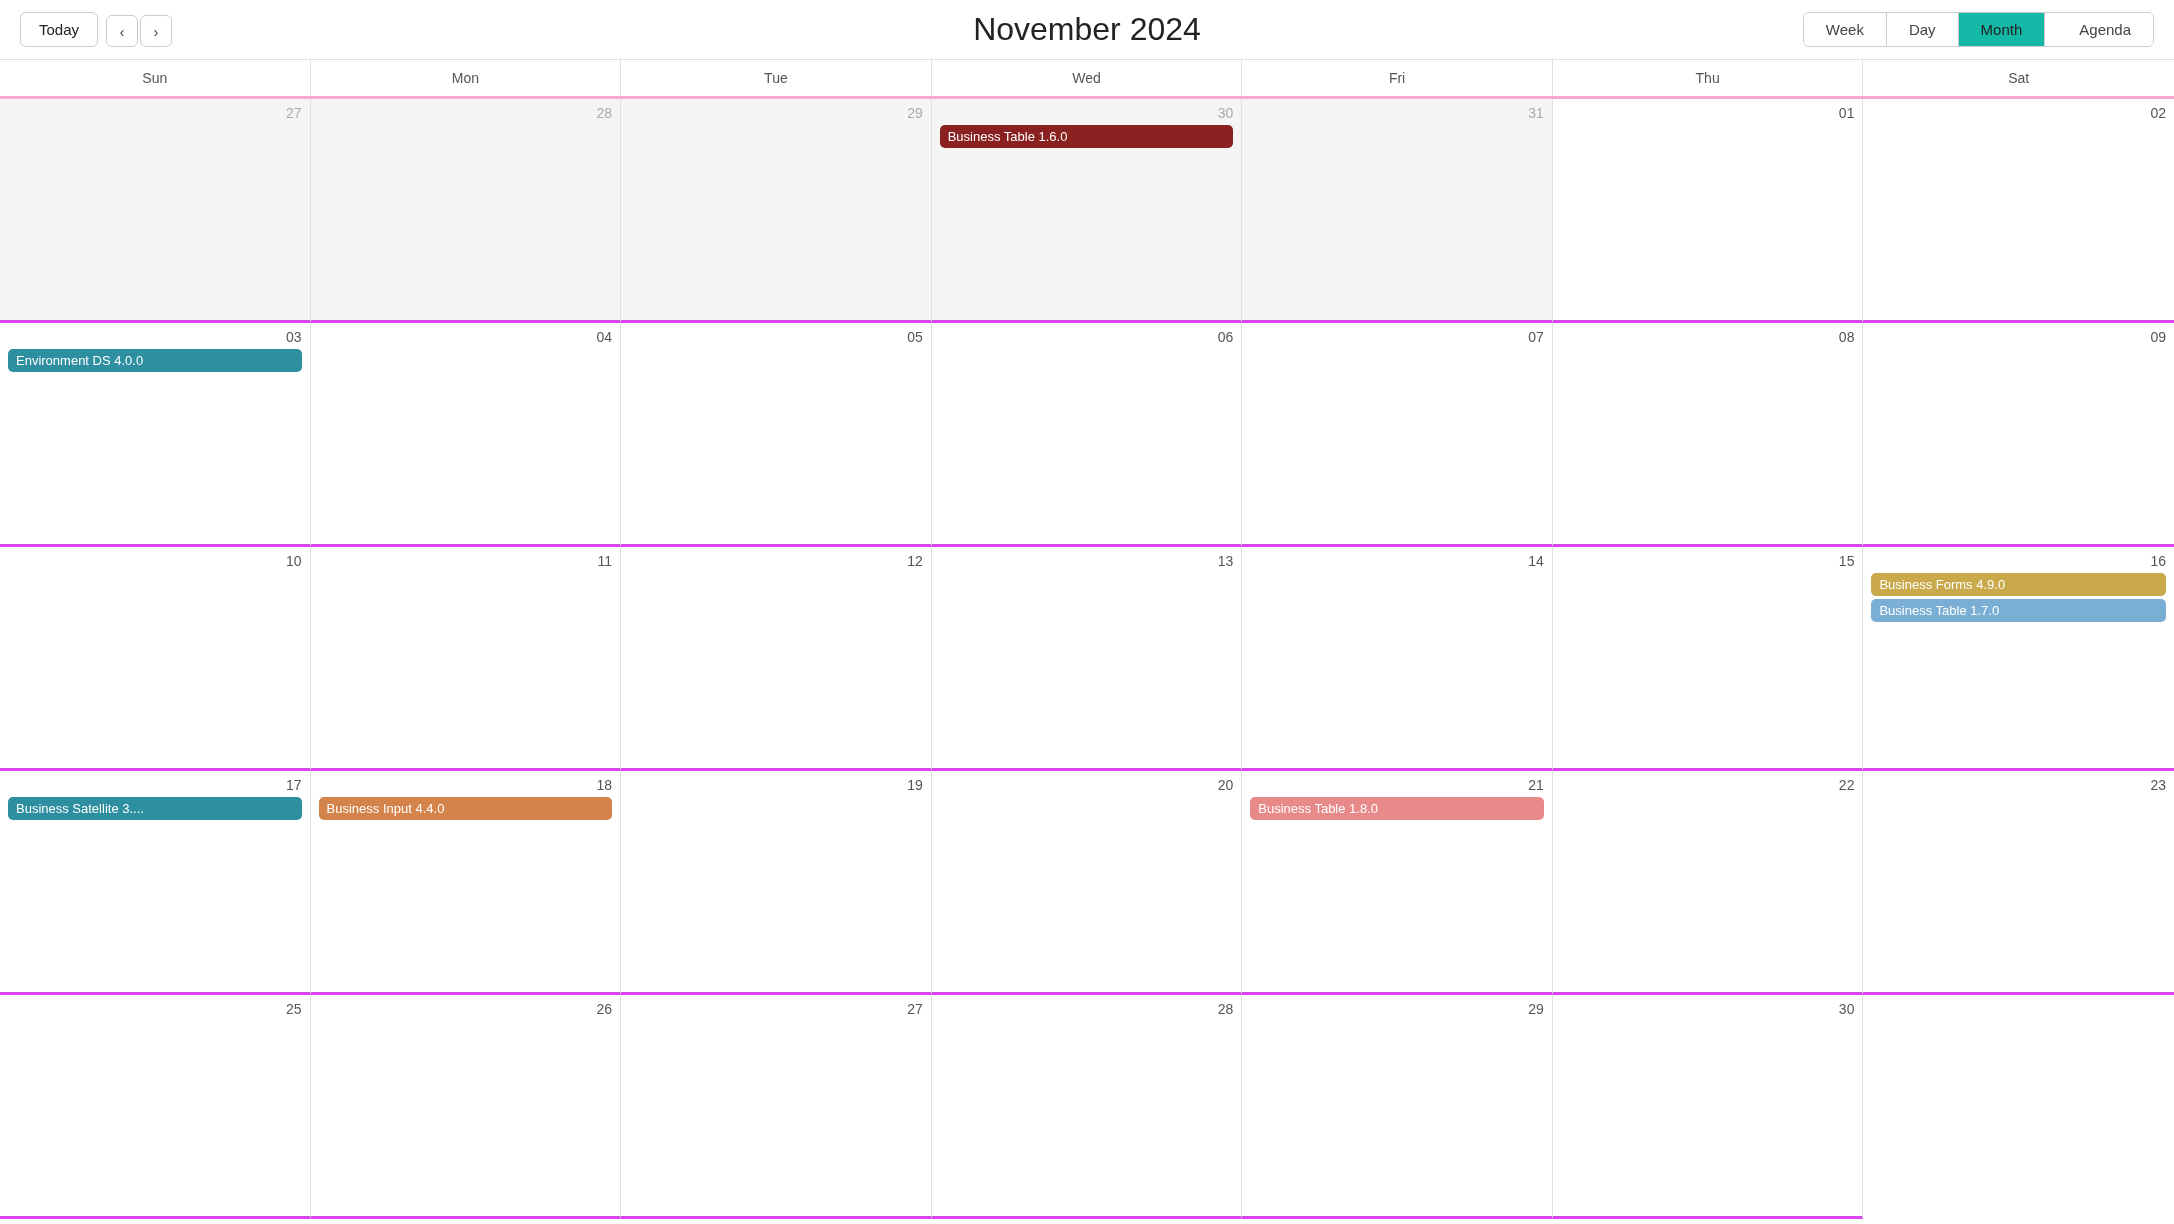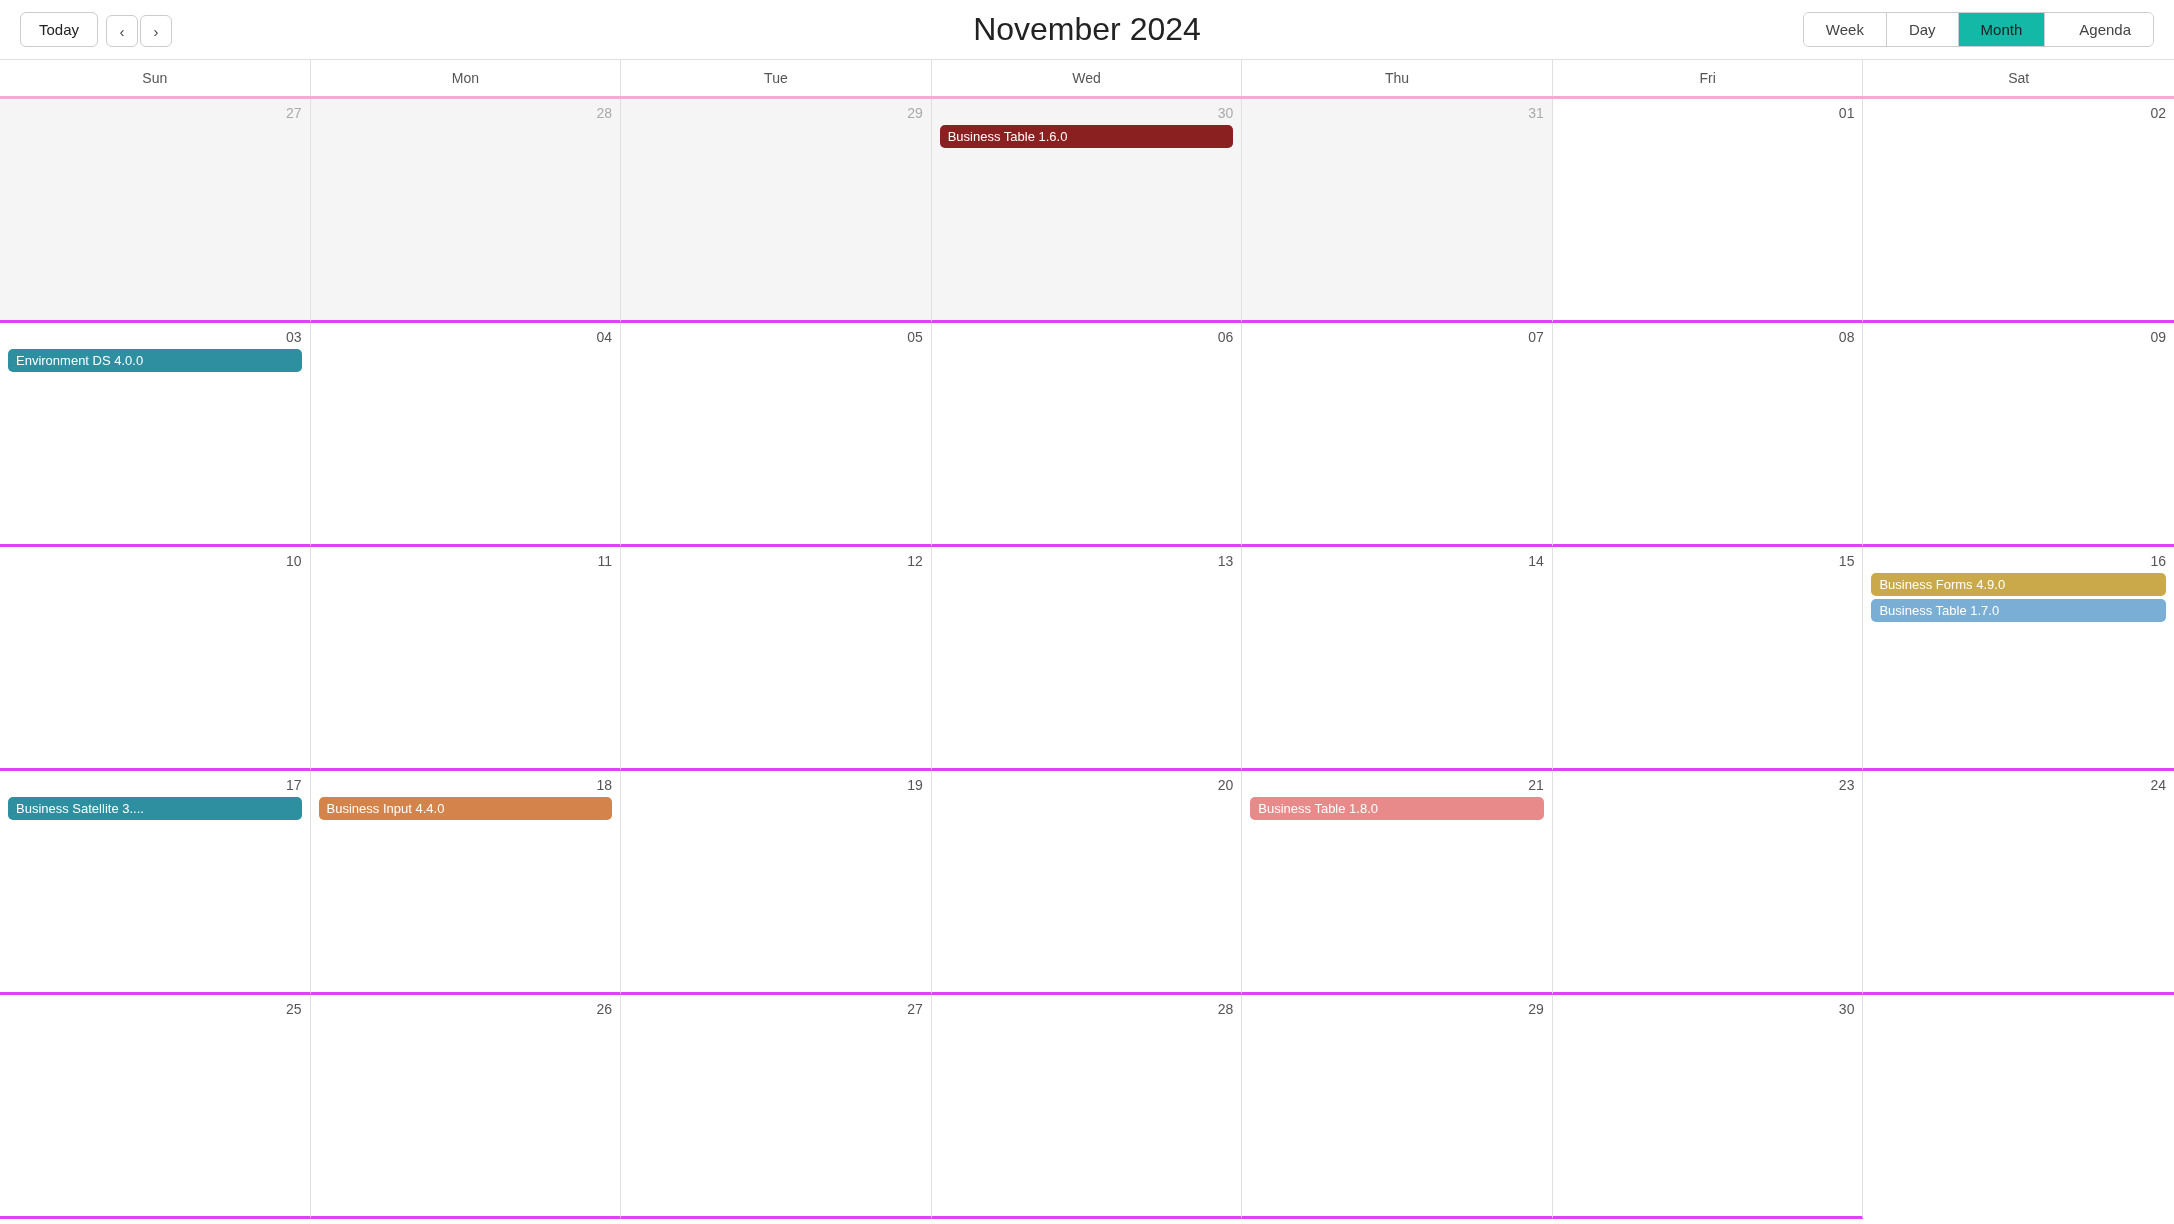--- a/index.html
+++ b/index.html
@@ -170,22 +170,22 @@
       <button class="view-btn">Agenda</button>
     </div>
 </div>
 
 <div class="calendar">
   <div class="day-headers" id="day-headers">
       <div class="day-header">Sun</div>
       <div class="day-header">Mon</div>
       <div class="day-header">Tue</div>
       <div class="day-header">Wed</div>
+      <div class="day-header">Fri</div>
       <div class="day-header">Thu</div>
-      <div class="day-header">Fri</div>
       <div class="day-header">Sat</div>
     </div>
   <div class="grid" id="calendar-grid">
       <div class="cell other-month">
         <div class="cell-date">27</div>
       </div>
       <div class="cell other-month">
         <div class="cell-date">28</div>
       </div>
       <div class="cell other-month">
@@ -261,26 +261,26 @@
         <div class="cell-date">19</div>
       </div>
       <div class="cell">
         <div class="cell-date">20</div>
       </div>
       <div class="cell">
         <div class="cell-date">21</div>
         <div class="event event-salmon">Business Table 1.8.0</div>
       </div>
       <div class="cell">
+        <div class="cell-date">22</div>
+      </div>
+      <div class="cell">
         <div class="cell-date">23</div>
       </div>
       <div class="cell">
-        <div class="cell-date">24</div>
-      </div>
-      <div class="cell">
         <div class="cell-date">25</div>
       </div>
       <div class="cell">
         <div class="cell-date">26</div>
       </div>
       <div class="cell">
         <div class="cell-date">27</div>
       </div>
       <div class="cell">
         <div class="cell-date">28</div>

